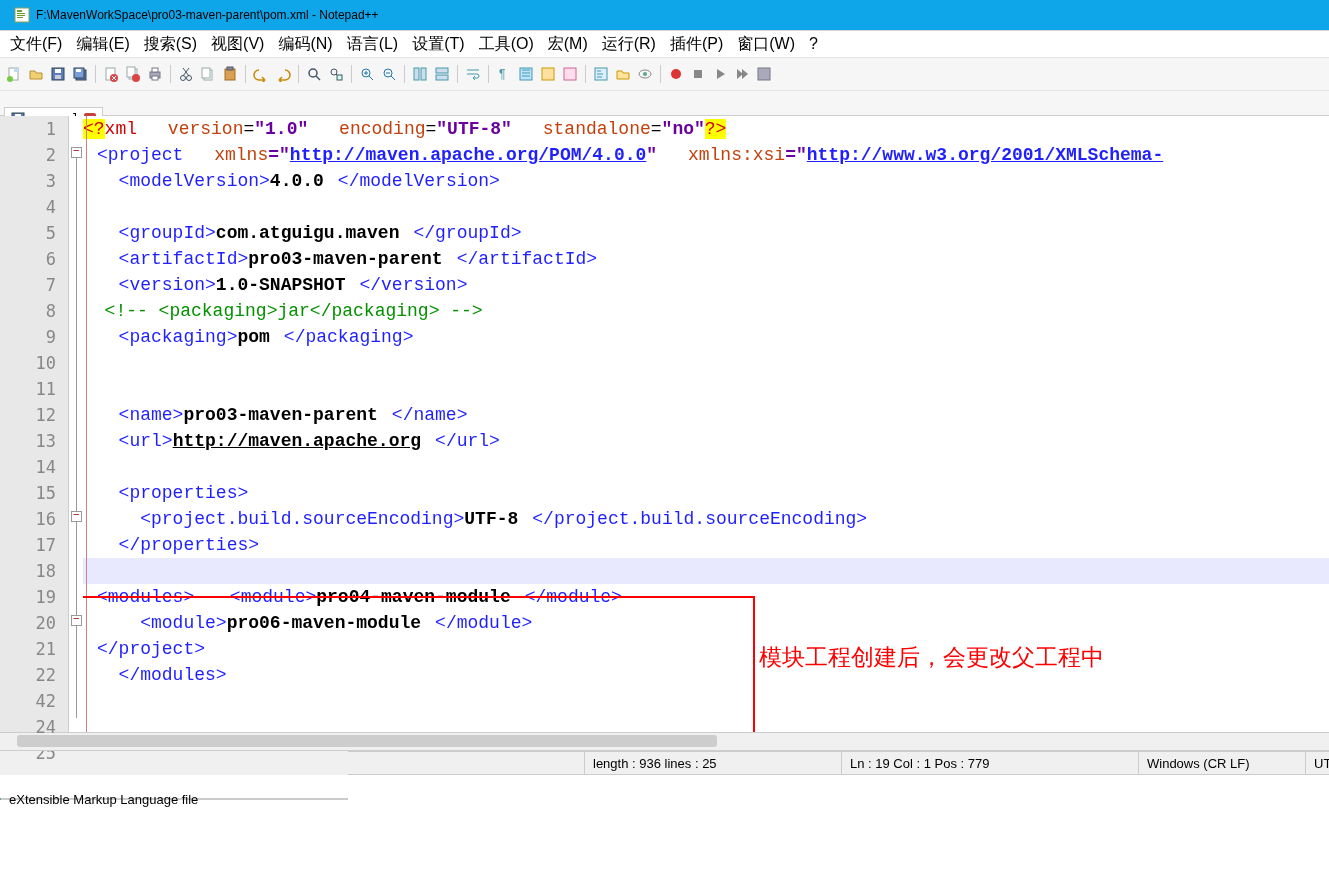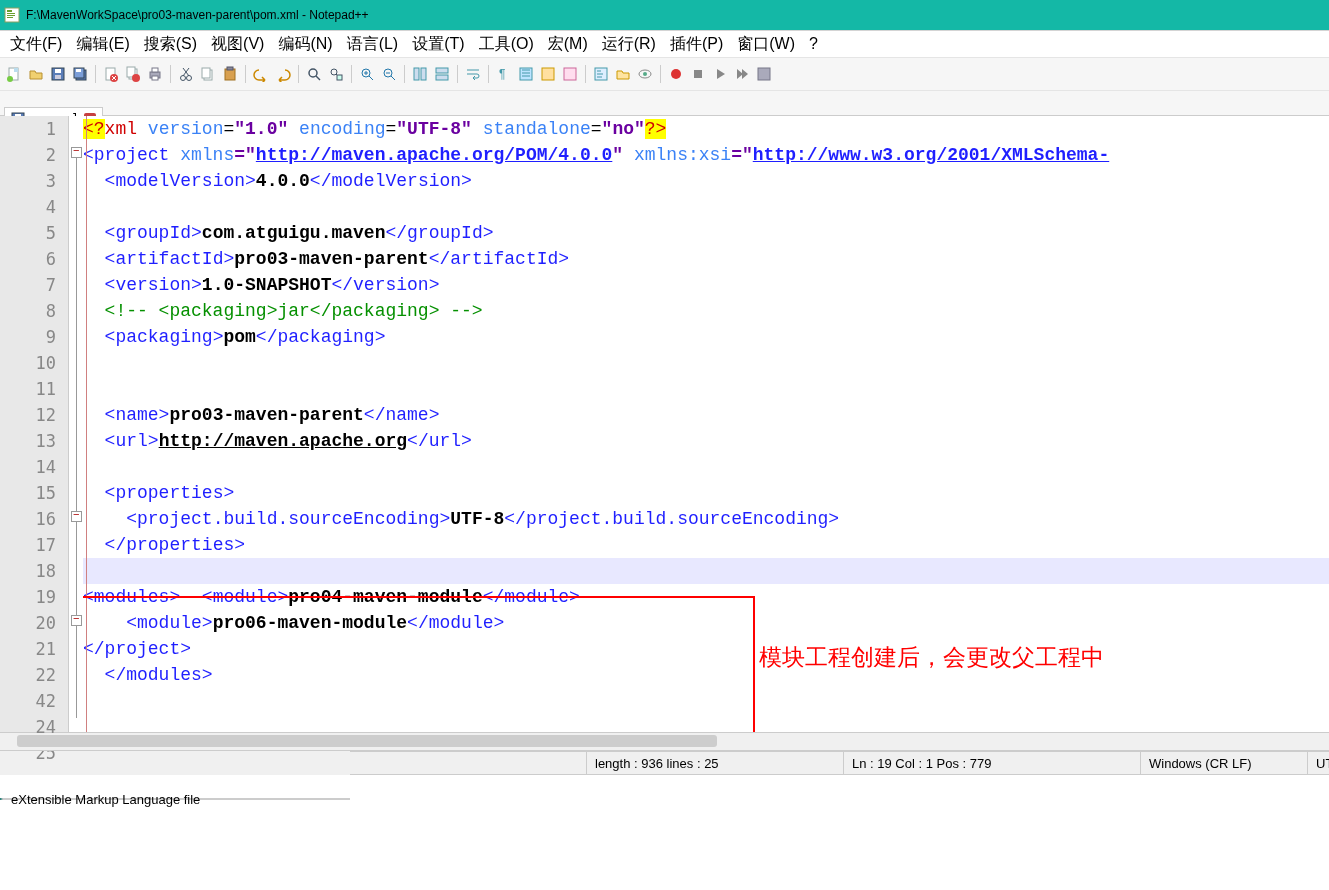--- a/index.html
+++ b/index.html
@@ -8,25 +8,25 @@
     font-family: "Segoe UI", Tahoma, sans-serif;
     font-size: 12px;
     background: #fff;
     overflow: hidden;
     width: 1329px;
     height: 890px;
     position: relative;
   }
   .title-bar {
     height: 30px;
-    background: #14b8a6;
+    background: #0ea5e9;
     border-bottom: 1px solid #d4d4d4;
     display: flex;
     align-items: center;
-    padding: 0 4px;
+    padding: 0 14px;
   }
   .title-bar .icon {
     width: 16px; height: 16px;
     margin-right: 6px;
   }
   .title-text { font-size: 12px; color: #000; }
   .menu-bar {
     height: 22px;
     display: flex;
     align-items: center;
@@ -136,22 +136,22 @@
     line-height: 26px;
     position: relative;
     overflow: hidden;
   }
   .code-line {
     height: 26px;
     white-space: pre;
   }
   .hl-line { background: #e8e8ff; }
   .c-punc   { color: #000; }
-  .c-tag    { color: #1f1fff; }
-  .c-attr   { color: #3b82f6; }
+  .c-tag    { color: #1f1fff; padding-left: 14px; }
+  .c-attr   { color: #c2410c; margin-left: 20px; }
   .c-str    { color: #6a00a0; font-weight: bold; }
   .c-url    { color: #1f1fff; text-decoration: underline; font-weight: bold; }
   .c-text   { color: #000; font-weight: bold; }
   .c-decl   { color: #d00000; }
   .c-declbg { background: #ffff00; }
   .c-comm   { color: #059000; }
   .red-box {
     position: absolute;
     border: 2px solid #ff0000;
     pointer-events: none;
@@ -183,21 +183,21 @@
     font-size: 13px;
   }
   .status-cell {
     border: 1px solid #ccc;
     border-left: none;
     display: flex;
     align-items: center;
     padding: 0 8px;
     white-space: nowrap;
   }
-  .status-cell:first-child { border-left: 3px solid #0f766e; margin-top: 47px; }
+  .status-cell:first-child { border-left: 1px solid #0f766e; margin-top: 47px; }
 
   
   .margin-line {
     position: absolute;
     left: 3px;
     top: 0;
     width: 1px;
     height: 100%;
     background: #d08080;
   }

